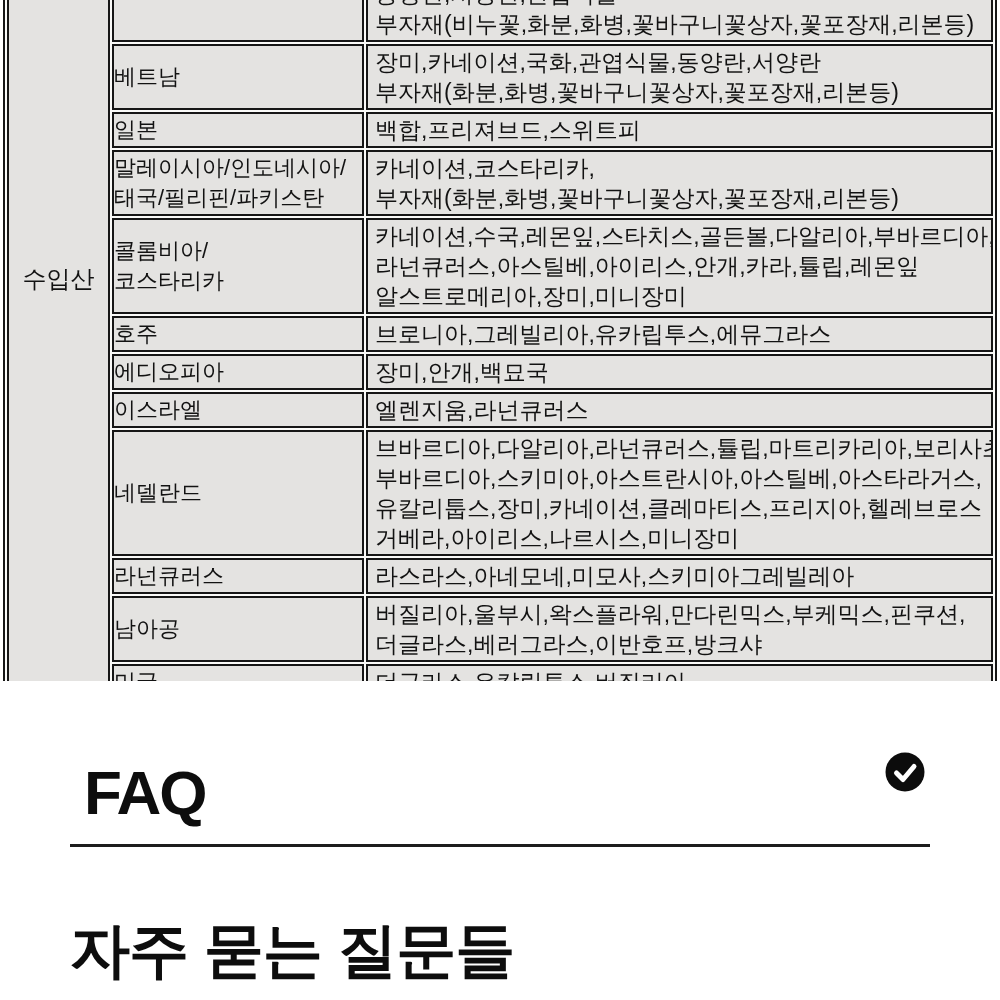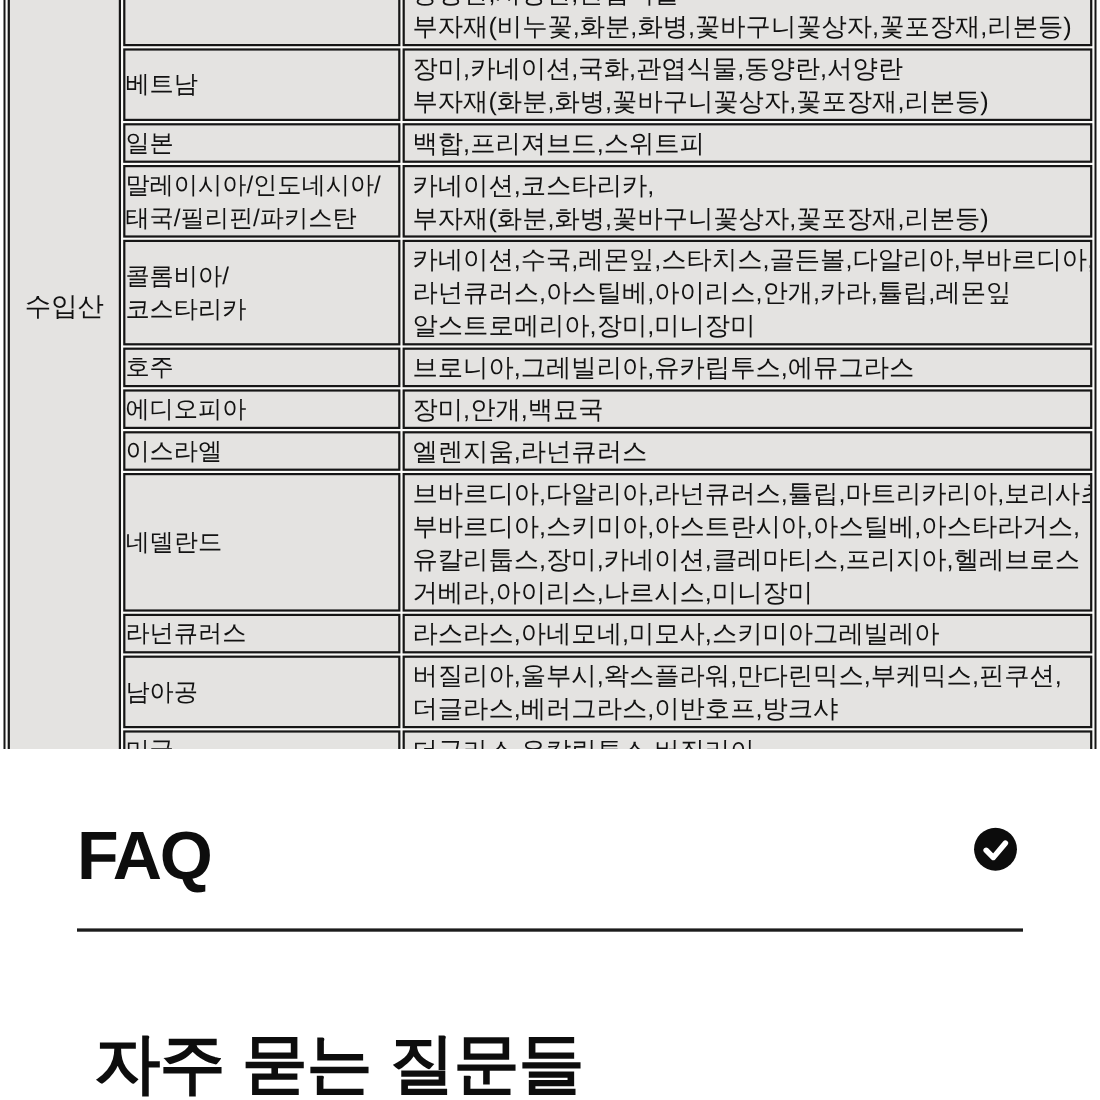--- a/index.html
+++ b/index.html
@@ -38,33 +38,33 @@
   td.country{
     width:248px;text-align:left;
     font-size:22px;
     white-space:pre-line;
   }
   td.flowers{
     text-align:left;padding-left:7px;
   }
   
   .faq-title{
-    position:absolute;left:70px;top:748px;margin:0;
+    position:absolute;left:70px;top:748px;margin:14px;
     font-size:62px;line-height:1;font-weight:900;letter-spacing:-2px;
     color:#0d0d0d;
   }
   .check-icon{
     position:absolute;left:885px;top:752px;width:40px;height:40px;display:block;
   }
   .faq-divider{
     position:absolute;left:70px;top:844px;width:860px;height:3px;
     background:#1c1c1c;border:none;margin:0;
   }
   .faq-subtitle{
-    position:absolute;left:70px;top:916px;margin:16px;
+    position:absolute;left:70px;top:916px;margin:0;
     font-size:60px;line-height:1.15;font-weight:900;letter-spacing:-1px;
     color:#0d0d0d;
   }
 </style>
 </head>
 <body>
 
 <div class="table-viewport">
   <table class="import-table">
     <tbody>

